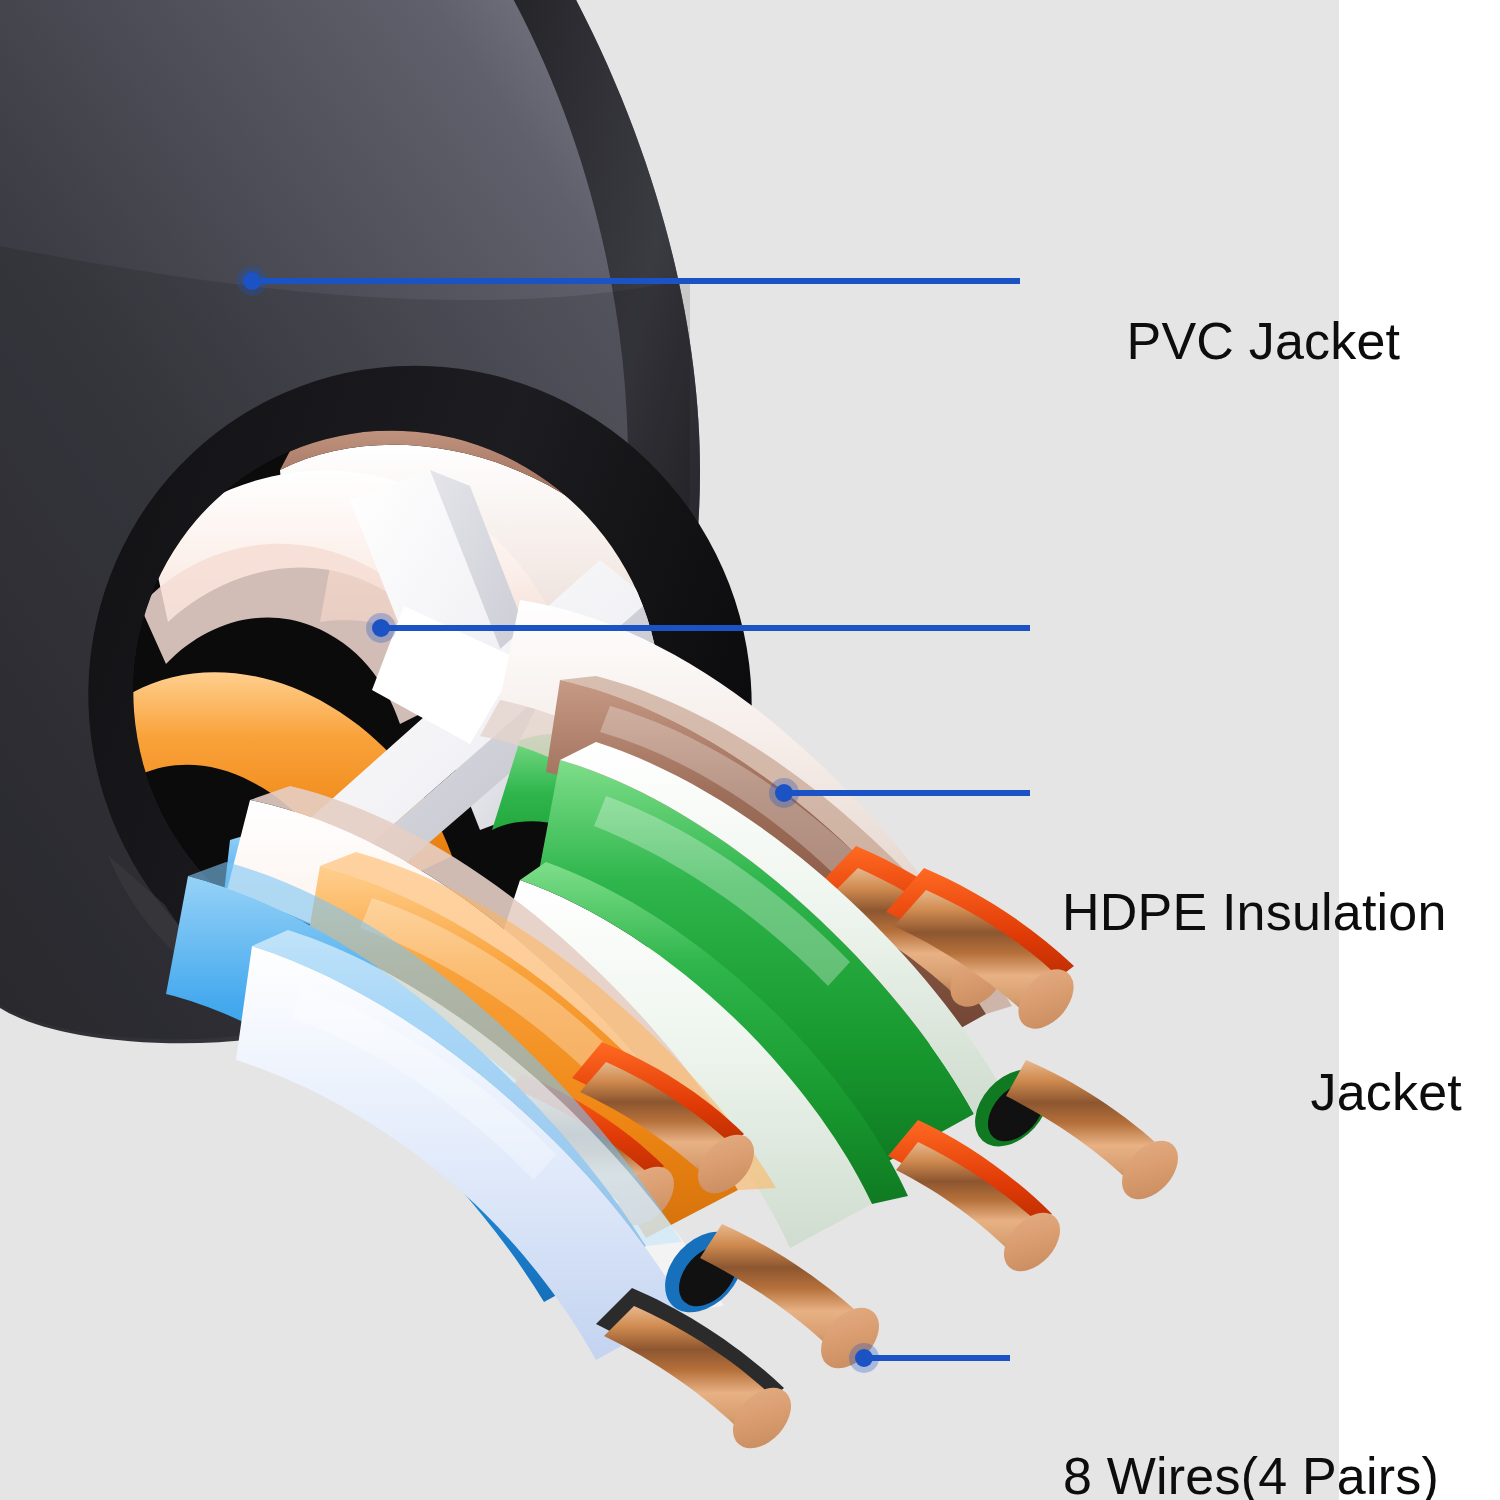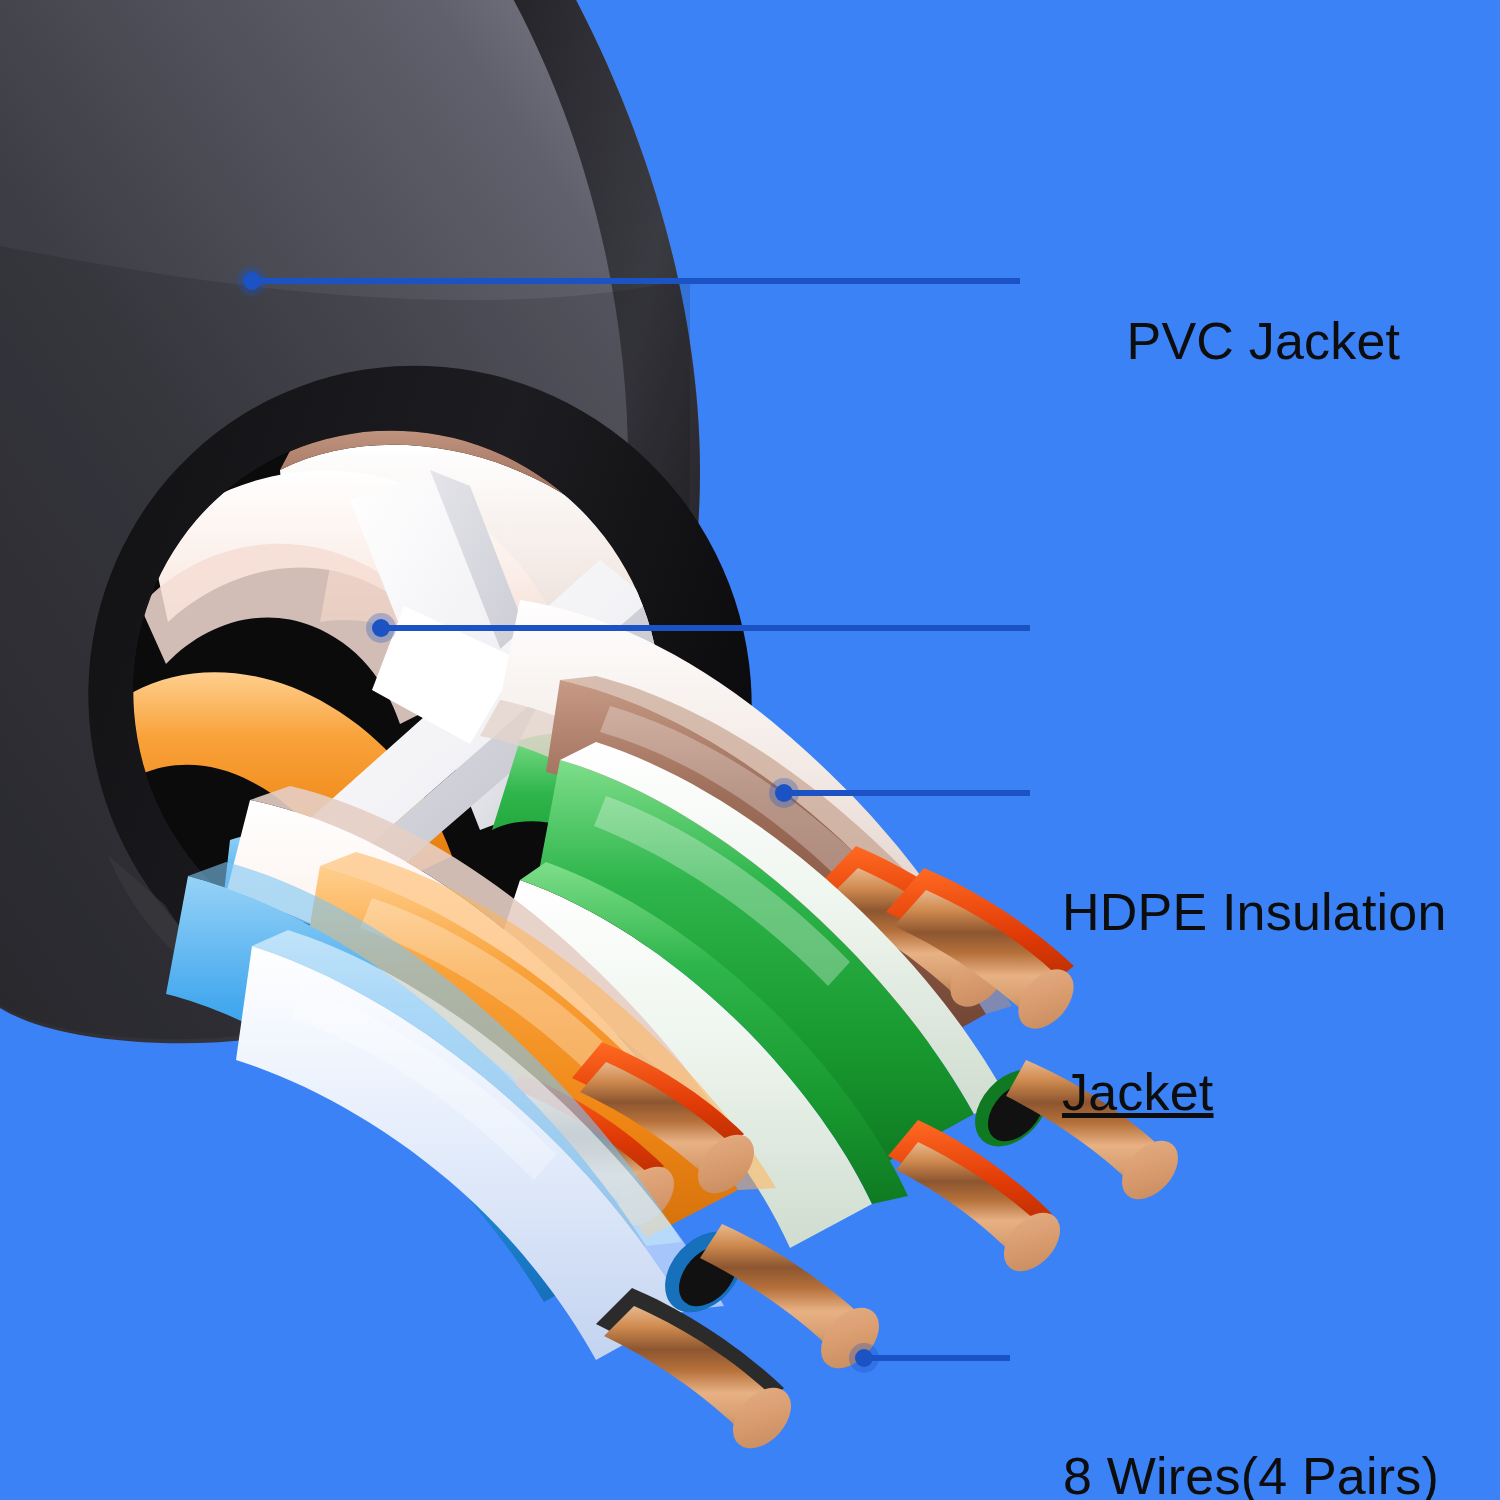--- a/index.html
+++ b/index.html
@@ -1,17 +1,17 @@
 <!DOCTYPE html>
 <html><head>
 <meta charset="utf-8">
 <style>
   html,body{margin:0;padding:0;background:#fff;}
   body{width:1500px;height:1500px;font-family:"Liberation Sans",sans-serif;overflow:hidden;}
-  #stage{position:relative;width:1500px;height:1500px;background:#3b82f6;}
+  #stage{position:relative;width:1339px;height:1500px;background:#e5e5e5;}
   #art{position:absolute;left:0;top:0;width:1500px;height:1500px;}
   .lbl{position:absolute;color:#0d0d0d;font-size:52px;line-height:60px;white-space:pre;letter-spacing:.2px;font-family:"Liberation Sans",sans-serif;}
   .lbl.ctr{text-align:center;}
 </style>
 </head>
 <body>
 
 <div id="stage">
 
   <svg id="art" viewBox="0 0 1500 1500">
@@ -316,21 +316,21 @@
       </g>
   </svg>
 
   <div class="lbl" style="left:1068px;top:251px;">
     <span>PVC Jacket</span>
   </div>
 
 
   <div class="lbl ctr" style="left:1062px;top:762px;width:400px;text-align:left;">
     <div>HDPE Insulation</div>
-    <div style="text-align:left;text-decoration:underline;">Jacket</div>
+    <div style="text-align:right;">Jacket</div>
   </div>
 
   <div class="lbl ctr" style="left:1016px;top:1326px;width:470px;text-align:center;">
     <div>8 Wires(4 Pairs)</div>
     
   </div>
 
 </div>
 
 </body></html>

